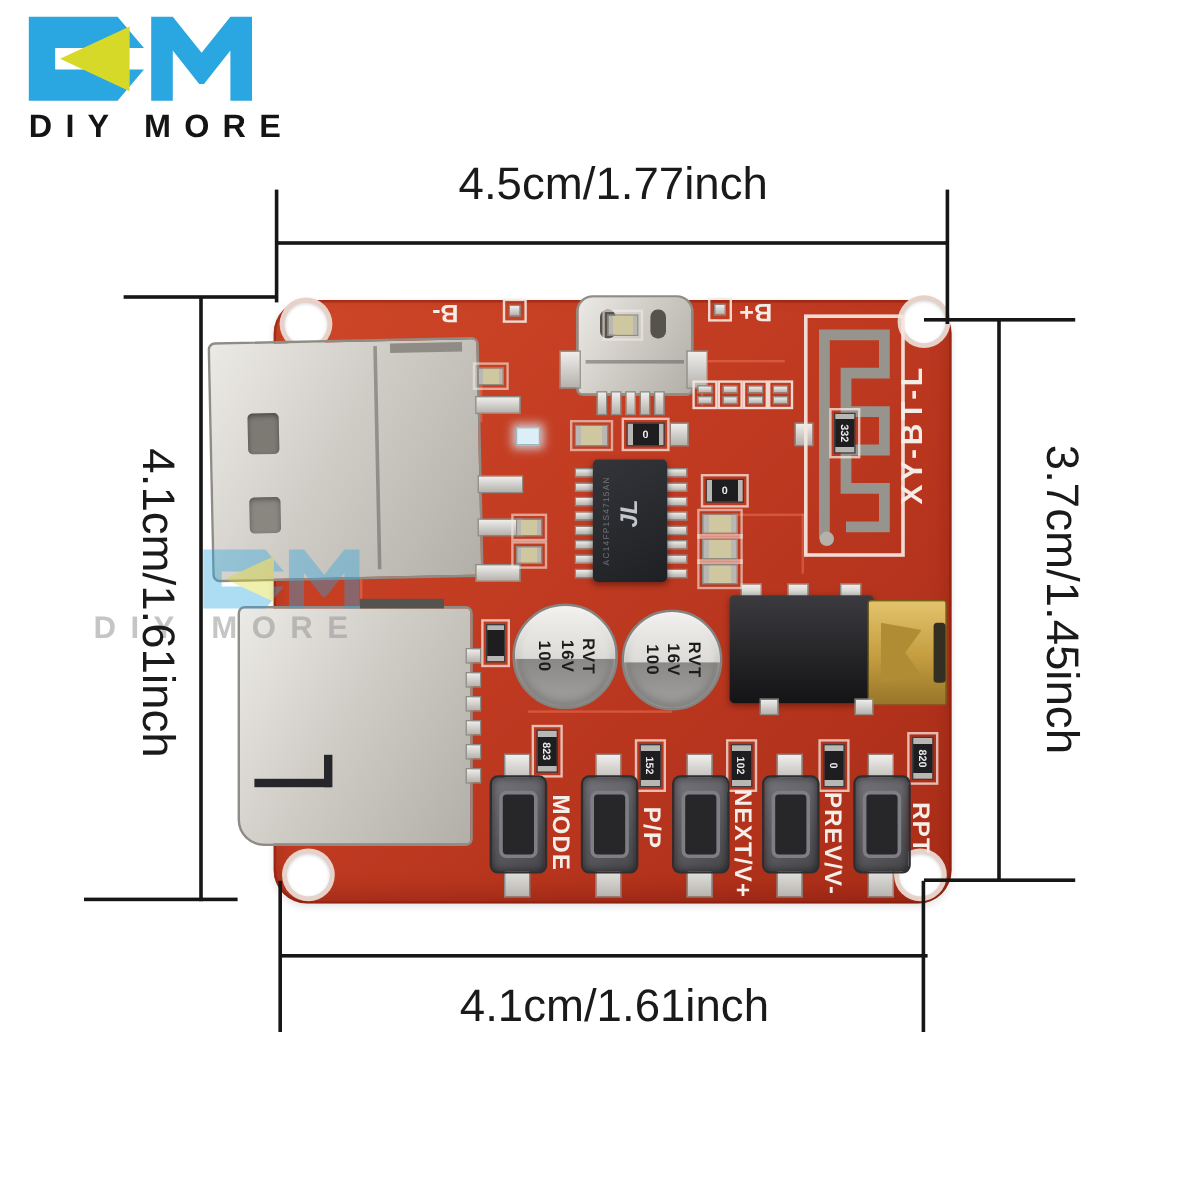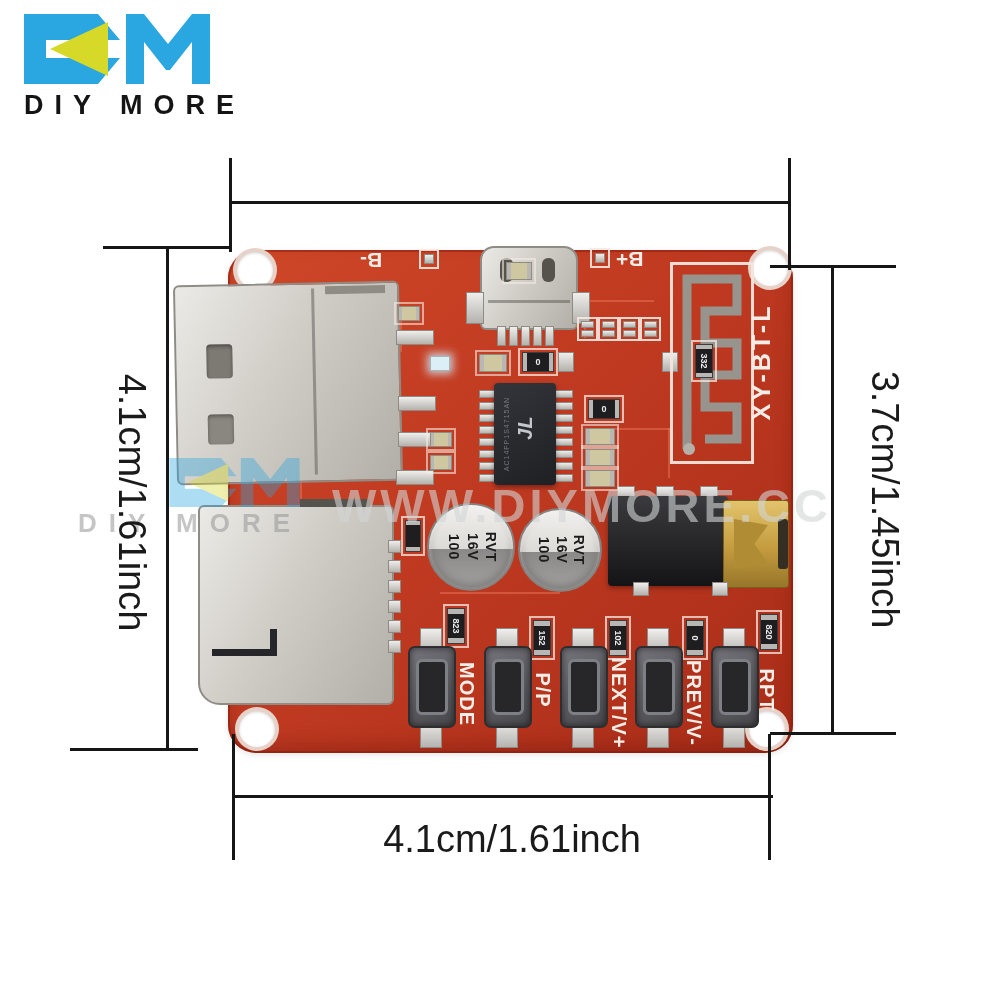--- a/index.html
+++ b/index.html
@@ -243,30 +243,30 @@
   <div class="tact" style="left:484px;top:646px;"></div>
   <div class="tact" style="left:560px;top:646px;"></div>
   <div class="tact" style="left:635px;top:646px;"></div>
   <div class="tact" style="left:711px;top:646px;"></div>
   <div class="btn-label" style="left:466px;top:694px;">MODE</div>
   <div class="btn-label" style="left:542px;top:690px;">P/P</div>
   <div class="btn-label" style="left:618px;top:703px;">NEXT/V+</div>
   <div class="btn-label" style="left:693px;top:703px;">PREV/V-</div>
   <div class="btn-label" style="left:766px;top:690px;">RPT</div>
 
-  <div class="wm" style="left:332px;top:478px;font-size:47px;font-weight:bold;letter-spacing:4px;color:rgba(210,213,213,.6);white-space:nowrap;">WWW.DIYMORE.CC</div>
   <div class="wm" style="left:168px;top:455px;opacity:.38;">
     <svg width="140" height="55" viewBox="0 0 200 78">
       <path d="M2 4 H76 L98 30 H24 V48 H98 L76 74 H2 Z" fill="#2aa7e0"></path>
       <polygon points="86,12 86,66 28,39" fill="#d7d929"></polygon>
       <polygon points="104,74 104,4 122,4 146,34 170,4 188,4 188,74 170,74 170,32 148,60 144,60 122,32 122,74" fill="#2aa7e0"></polygon>
     </svg>
   </div>
   <div class="wm" style="left:78px;top:508px;font-size:26px;font-weight:bold;letter-spacing:12px;color:rgba(150,150,150,.55);white-space:nowrap;">DIY MORE</div>
 
+  <div class="dim-text dimlayer" style="left:336px;top:133px;width:350px;">4.5cm/1.77inch</div>
   <div class="dline dimlayer" style="left:230px;top:201px;width:560px;height:3px;"></div>
   <div class="dline dimlayer" style="left:229px;top:158px;width:3px;height:94px;"></div>
   <div class="dline dimlayer" style="left:788px;top:158px;width:3px;height:112px;"></div>
 
   <div class="dim-text dim-vert dimlayer" style="left:-19px;top:481px;width:300px;">4.1cm/1.61inch</div>
   <div class="dline dimlayer" style="left:166px;top:247px;width:3px;height:504px;"></div>
   <div class="dline dimlayer" style="left:103px;top:246px;width:128px;height:3px;"></div>
   <div class="dline dimlayer" style="left:70px;top:748px;width:128px;height:3px;"></div>
 
   <div class="dim-text dim-vert dimlayer" style="left:734px;top:478px;width:300px;">3.7cm/1.45inch</div>

